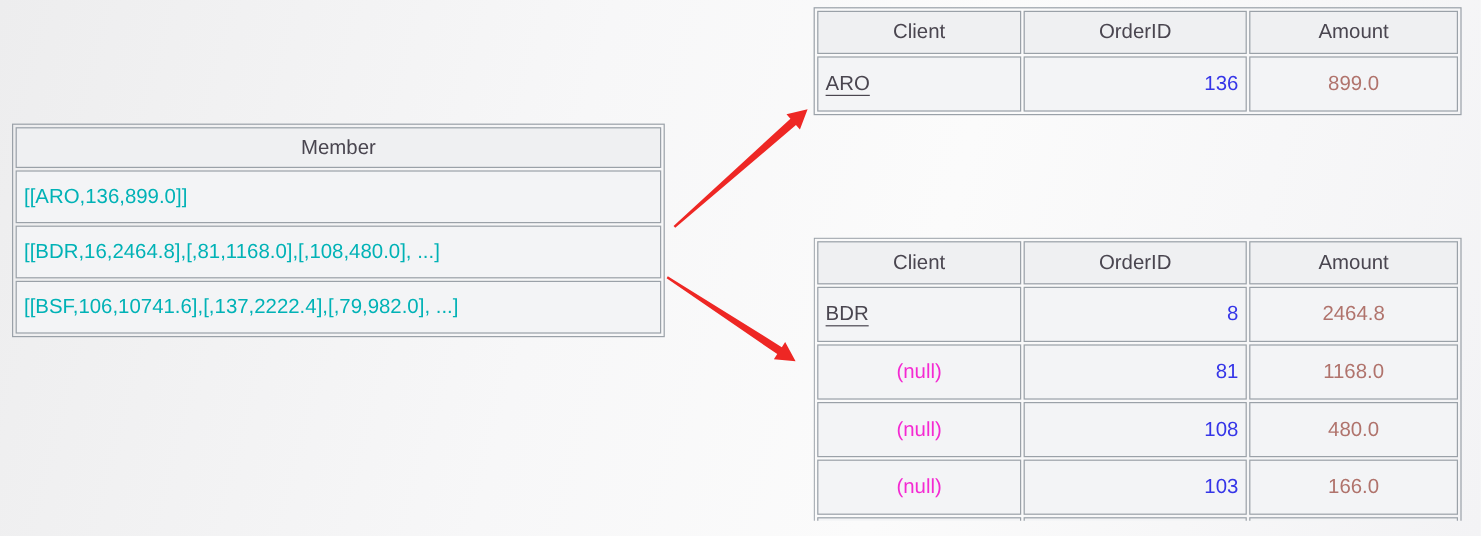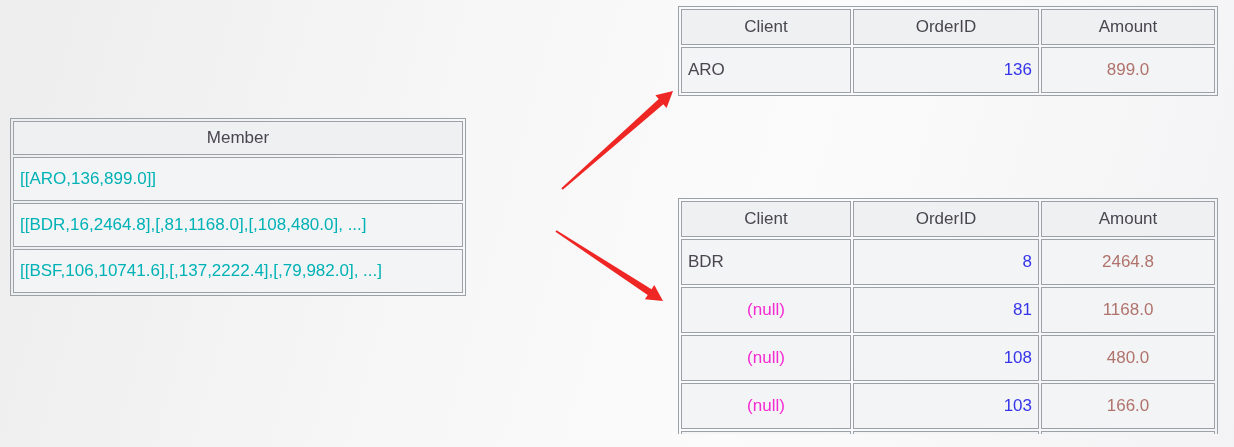--- a/index.html
+++ b/index.html
@@ -24,34 +24,35 @@
     padding:0 6px;
     white-space:nowrap;
     overflow:hidden;
   }
   th{
     background:#eff0f2;
     color:var(--header_text,#4a4650);
     text-align:center;
   }
   
-  .member-table{position:absolute;left:10px;top:118px;width:456px;table-layout:fixed;}
+  .member-table{position:absolute;left:10px;top:103px;width:544px;table-layout:fixed;}
   .member-table th{height:32px;}
   .member-table td{height:42px;color:var(--teal,#00b2b6);text-align:left;}
   
   .orders{width:540px;table-layout:fixed;}
   .orders th{height:34px;margin-left:31px;}
   .orders td{height:44px;}
   .orders-top{position:absolute;left:678px;top:6px;}
   .orders-bottom-wrap{position:absolute;left:678px;top:198px;width:544px;height:236px;overflow:hidden;}
   .col-client{width:168px;}
   .col-orderid{width:184px;}
   .col-amount{width:172px;}
   td.client{text-align:left;color:var(--header_text,#4a4650);}
   td.client .client-link{
+    text-decoration:underline;
     text-underline-offset:4px;
     text-align:center;
   }
   td.client-null{text-align:center;color:var(--null_magenta,#f42ad2);}
   td.orderid{text-align:right;color:var(--order_blue,#3535e8);}
   td.amount{text-align:center;color:var(--amount_rose,#b0736c);}
   td.partial{height:12px;}
   .arrows{position:absolute;inset:0;width:1234px;height:447px;pointer-events:none;}
 </style>
 </head>

